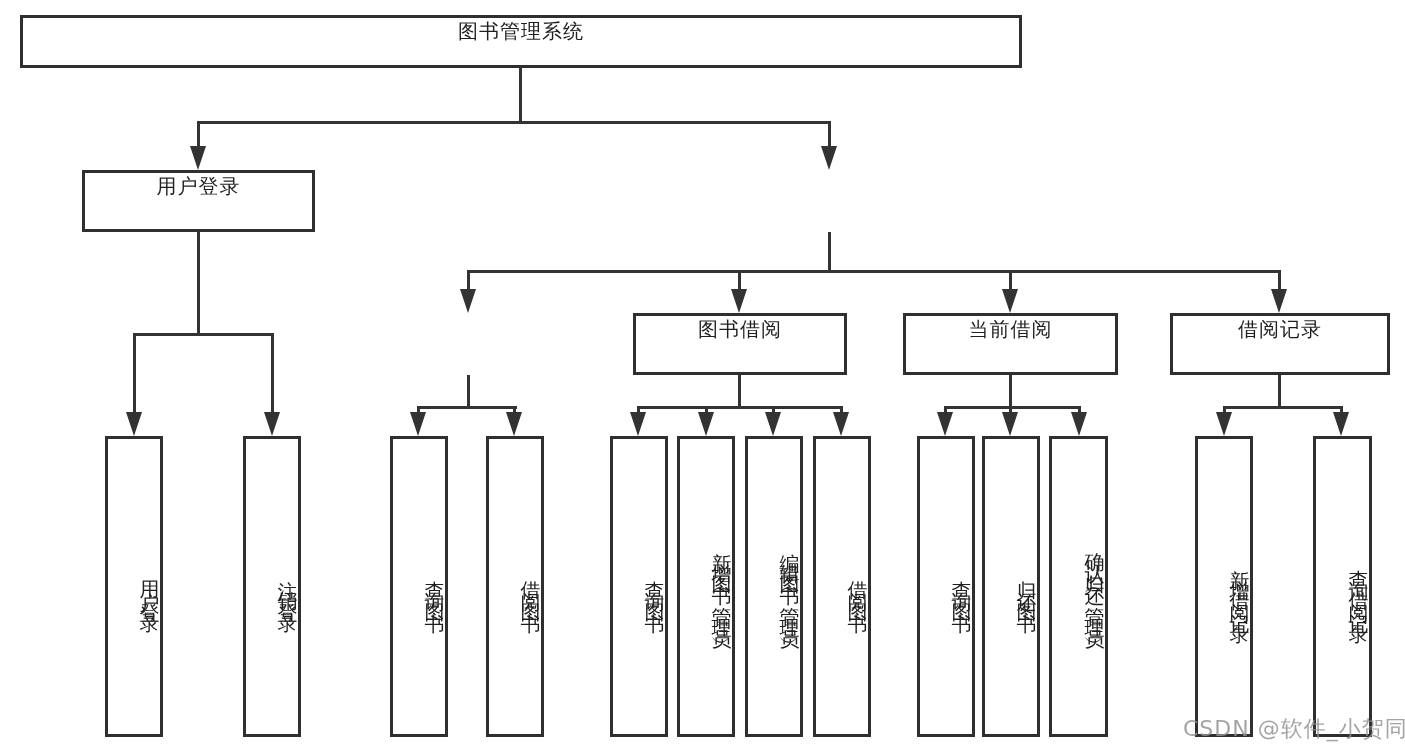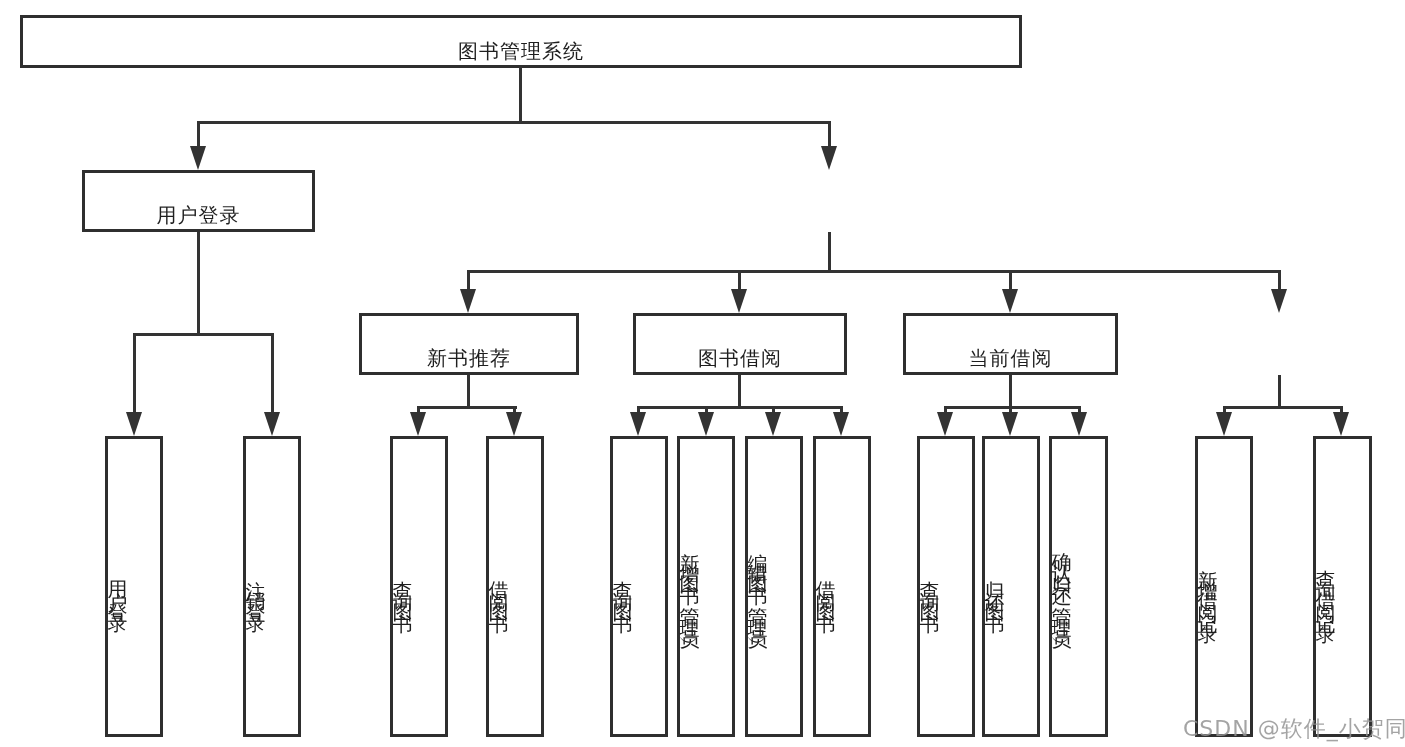--- a/index.html
+++ b/index.html
@@ -8,21 +8,21 @@
     width:1405px; height:747px;
     background:#ffffff;
     font-family:"DejaVu Sans","Liberation Sans",sans-serif;
     overflow:hidden;
   }
   .box {
     position:absolute;
     background:#ffffff;
     border:3px solid #2f2f2f;
     box-sizing:border-box;
-    display:flex; align-items:flex-end; justify-content:center;
+    display:flex; align-items:flex-start; justify-content:center;
     color:#1f1f1f;
   }
   .hbox { font-size:20px; letter-spacing:1px; }
   .vbox {
     writing-mode:vertical-rl;
     text-orientation:mixed;
     font-size:20px;
     letter-spacing:11px;
     line-height:1;
   }
@@ -75,28 +75,28 @@
   <div class="hline" style="left:467px;  top:270px; width:814px;  height:3px;"></div>
   <div class="vline" style="left:467px;  top:270px; width:3px;   height:20px;"></div>
   <div class="arrow" style="left:460px;  top:289px;"></div>
   <div class="vline" style="left:738px;  top:270px; width:3px;   height:20px;"></div>
   <div class="arrow" style="left:731px;  top:289px;"></div>
   <div class="vline" style="left:1009px; top:270px; width:3px;   height:20px;"></div>
   <div class="arrow" style="left:1002px; top:289px;"></div>
   <div class="vline" style="left:1278px; top:270px; width:3px;   height:20px;"></div>
   <div class="arrow" style="left:1271px; top:289px;"></div>
 
-  <div class="box hbox" style="left:359px; top:313px; width:220px; height:62px;">
-    <span>新书推荐</span>
-  </div>
   <div class="box hbox" style="left:633px; top:313px; width:214px; height:62px;">
     <span>图书借阅</span>
   </div>
   <div class="box hbox" style="left:903px; top:313px; width:215px; height:62px;">
     <span>当前借阅</span>
+  </div>
+  <div class="box hbox" style="left:1170px; top:313px; width:220px; height:62px;">
+    <span>借阅记录</span>
   </div>
 
   <div class="vline" style="left:467px; top:375px; width:3px;  height:33px;"></div>
   <div class="hline" style="left:417px; top:406px; width:100px; height:3px;"></div>
   <div class="vline" style="left:417px; top:406px; width:3px;  height:8px;"></div>
   <div class="arrow" style="left:410px; top:412px;"></div>
   <div class="vline" style="left:513px; top:406px; width:3px;  height:8px;"></div>
   <div class="arrow" style="left:506px; top:412px;"></div>
 
   <div class="vline" style="left:738px; top:375px; width:3px;  height:33px;"></div>

